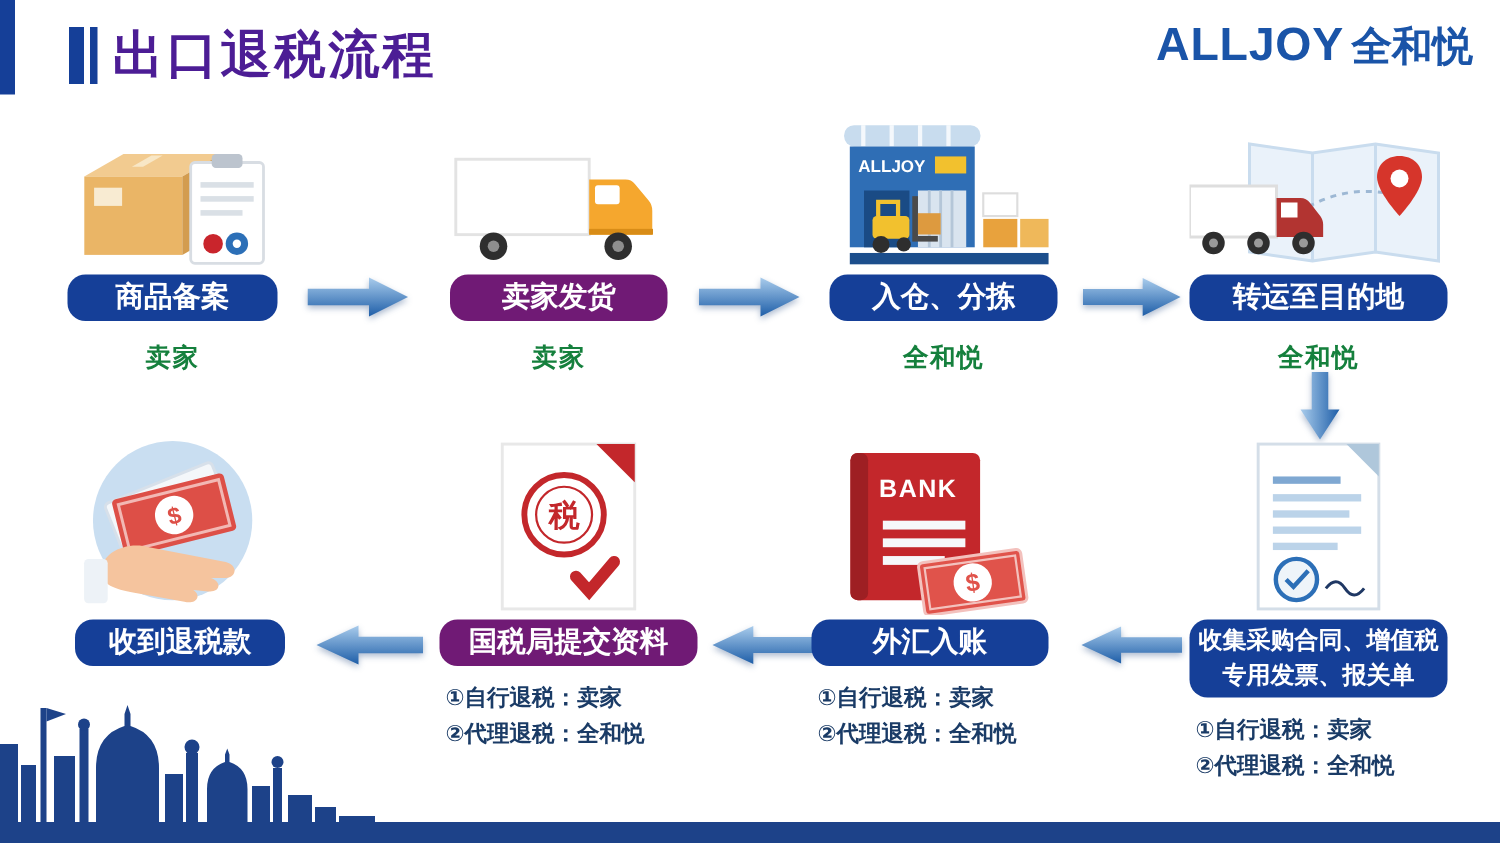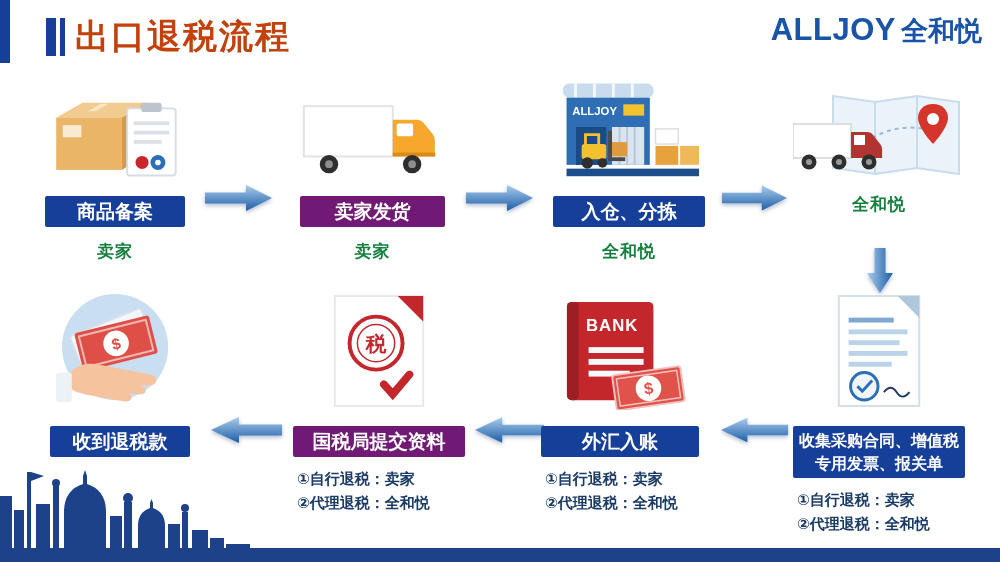--- a/index.html
+++ b/index.html
@@ -6,34 +6,34 @@
   html,body { background:#ffffff; }
   body { font-family:"Liberation Sans","DejaVu Sans",sans-serif; }
   .slide { position:relative; width:1000px; height:562px; background:#ffffff; overflow:hidden; }
 
   
   .corner-strip { position:absolute; left:0; top:0; width:10px; height:63px; background:#153F98; }
   .title-wrap { position:absolute; left:46px; top:14px; display:flex; align-items:center; }
   .title-accent { display:flex; align-items:center; margin-right:10px; }
   .title-accent .bar1 { width:10px; height:38px; background:#153F98; display:inline-block; }
   .title-accent .bar2 { width:5px; height:38px; background:#153F98; display:inline-block; margin-left:4px; }
-  .page-title { font-size:34px; font-weight:bold; color:#c2410c; letter-spacing:2px; }
+  .page-title { font-size:34px; font-weight:bold; color:#4c1d95; letter-spacing:2px; }
   .logo { position:absolute; right:18px; top:12px; display:flex; align-items:baseline; }
   .logo-en { font-size:31px; font-weight:800; color:#1A54A8; letter-spacing:0.5px; }
   .logo-cn { font-size:27px; font-weight:bold; color:#1A54A8; margin-left:5px; }
 
   
   .step { position:absolute; display:flex; flex-direction:column; align-items:center; }
   .step.top { top:66px; }
   .step.bottom { top:280px; }
   .step-icon { display:flex; align-items:flex-end; justify-content:center; width:100%; }
   .step.top .step-icon { height:114px; }
   .step.bottom .step-icon { height:130px; }
-  .step-label { margin-top:16px; width:100%; text-align:center; color:#ffffff; font-weight:bold;
-                font-size:19px; line-height:31px; height:31px; border-radius:2px; }
+  .step-label { margin-top:3px; width:100%; text-align:center; color:#ffffff; font-weight:bold;
+                font-size:19px; line-height:31px; height:31px; border-radius:12px; }
   .step-label.dark { background:#153F98; }
   .step-label.light { background:#701a75; }
   .step-label.two-line { font-size:16px; line-height:1.45; height:auto; padding:3px 0; }
   .step-actor { margin-top:13px; font-size:17px; font-weight:bold; color:#15803d; letter-spacing:1px; }
   .step-notes { margin-top:10px; width:100%; text-align:left; padding-left:4px; }
   .step-note { font-size:15px; font-weight:bold; color:#1A3B66; line-height:1.6; white-space:nowrap; }
 
   
   .arrow { position:absolute; line-height:0; filter:drop-shadow(0 2px 2px rgba(20,60,120,0.35)); }
 
@@ -177,20 +177,21 @@
         <path d="M58,54 h16 c2.5,0 4.8,1.2 6.3,3.2 l7,9 c1.2,1.6 1.8,3.5 1.8,5.5 V80 h-31 Z" fill="#B23431"></path>
         <rect x="61" y="57" width="11" height="10" fill="#FFFFFF"></rect>
         <circle cx="16" cy="84" r="7.5" fill="#2E2E2E"></circle>
           <circle cx="16" cy="84" r="3" fill="#9A9A9A"></circle>
         <circle cx="46" cy="84" r="7.5" fill="#2E2E2E"></circle>
           <circle cx="46" cy="84" r="3" fill="#9A9A9A"></circle>
         <circle cx="76" cy="84" r="7.5" fill="#2E2E2E"></circle>
           <circle cx="76" cy="84" r="3" fill="#9A9A9A"></circle>
       </svg>
     </div>
+    <div class="step-label dark">转运至目的地</div>
     <div class="step-actor">全和悦</div>
   </div>
 
   <div class="arrow" style="left:866px;top:248px">
     <svg width="28" height="46" viewBox="0 0 28 46">
         <polygon points="8.5,0 19.5,0 19.5,25 27,25 14,45 1,25 8.5,25" fill="url(#agV)"></polygon>
       </svg>
   </div>
 
   <div class="step bottom" style="left:50px;width:140px">

